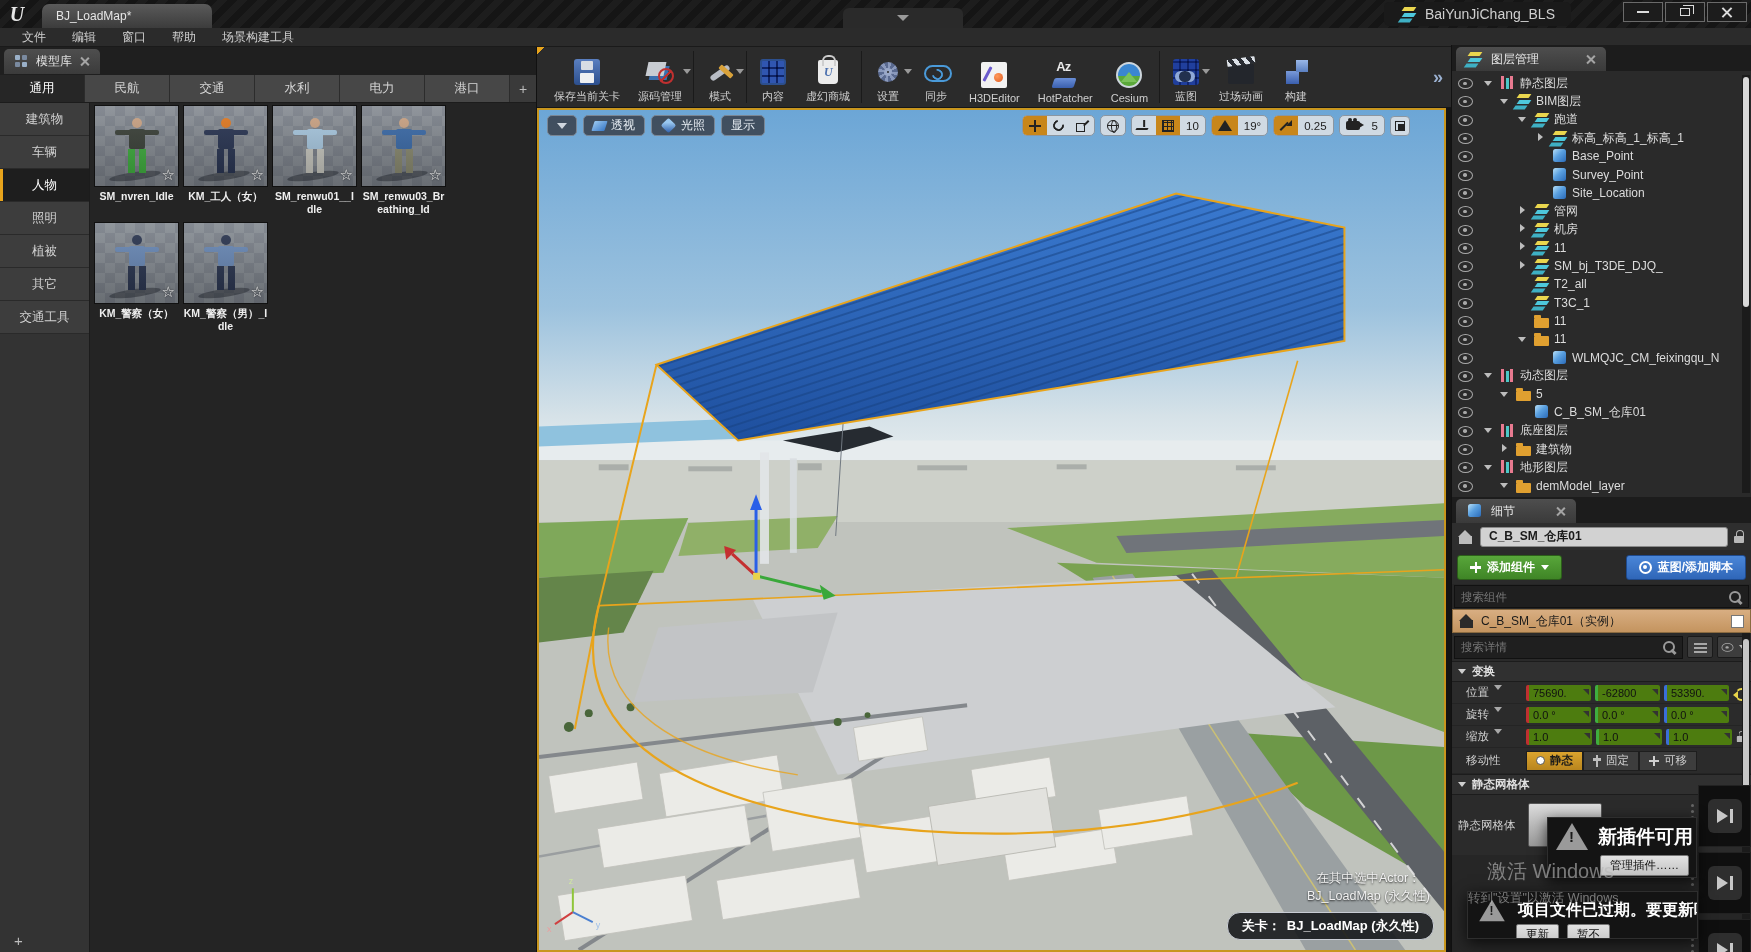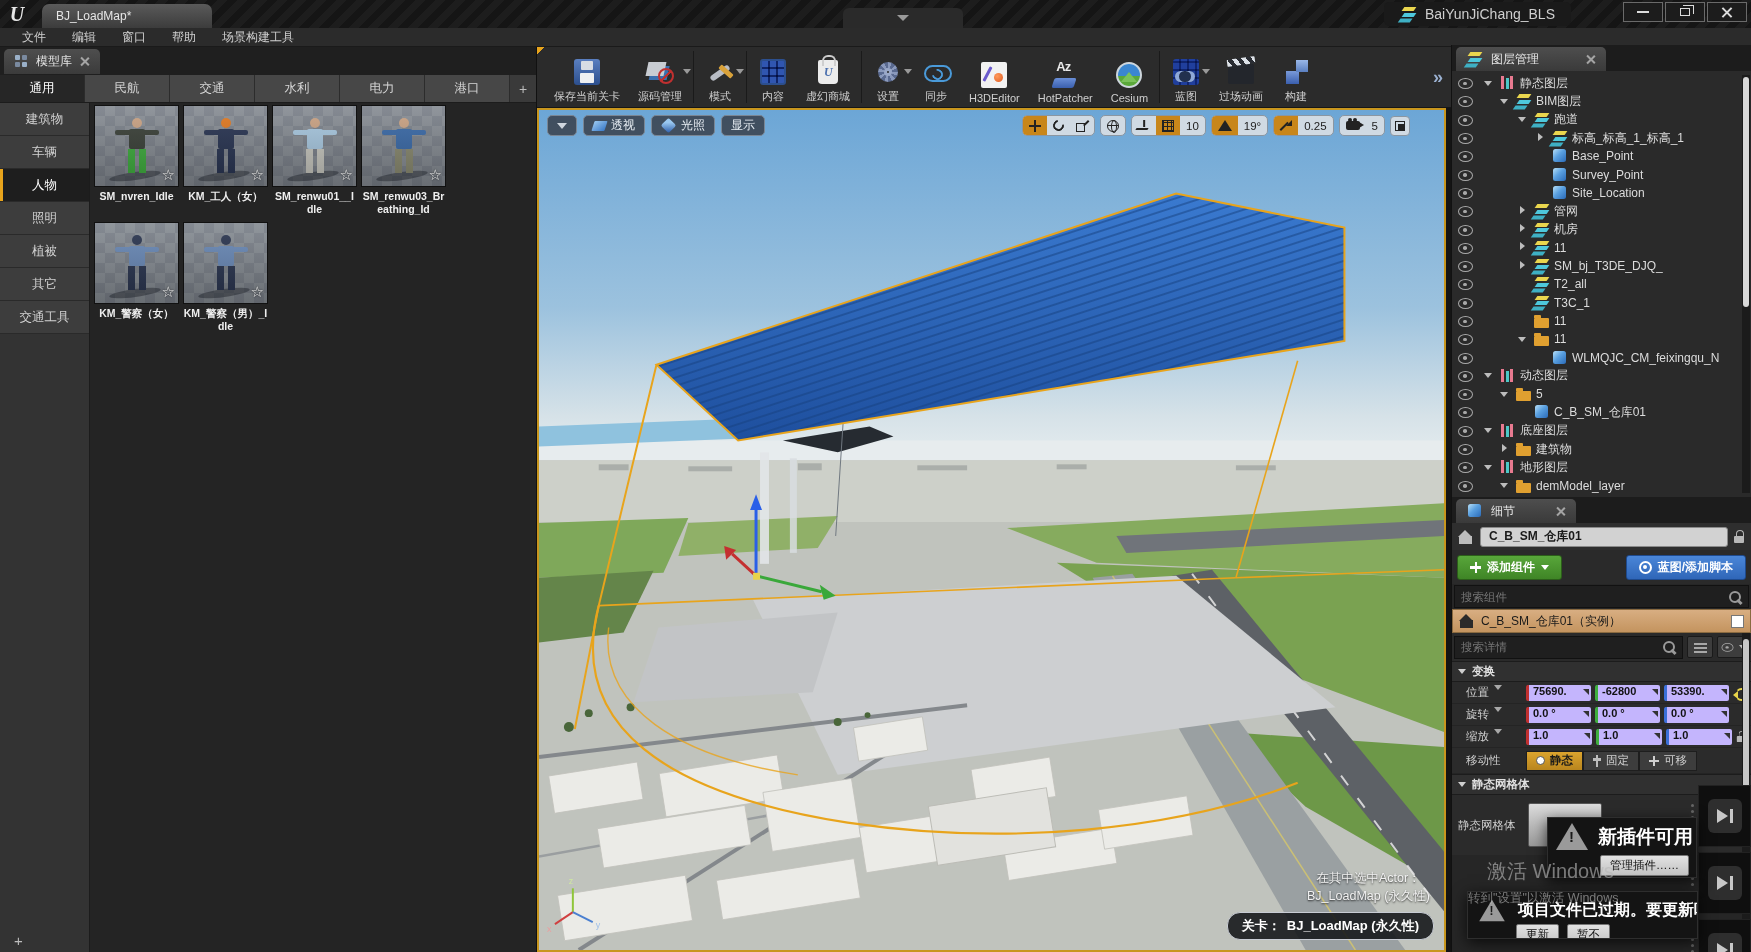--- a/index.html
+++ b/index.html
@@ -199,21 +199,21 @@
 .minigrid{width:13px;height:12px;background:repeating-linear-gradient(0deg,#a8a8a8 0 2px,transparent 2px 4px)}
 .eyebtn{width:32px;height:22px;background:#3d3d3d;border:1px solid #1a1a1a;border-radius:2px;display:flex;align-items:center;justify-content:center;gap:3px}
 .eyebtn .eye{transform:scale(.8)}
 .ecaret{width:0;height:0;border-left:4px solid transparent;border-right:4px solid transparent;border-top:5px solid #bdbdbd}
 .secthead{height:21px;background:#303030;border-top:1px solid #1c1c1c;border-bottom:1px solid #1c1c1c;display:flex;align-items:center;gap:6px;padding:0 6px;font-size:11.5px;font-weight:bold;color:#e0e0e0;flex:0 0 21px}
 .scaret{width:0;height:0;border-left:4px solid transparent;border-right:4px solid transparent;border-top:5px solid #cfcfcf}
 .trowd{display:flex;align-items:center;height:22px;padding:0 4px 0 14px;gap:4px;flex:0 0 22px;background:#2b2b2b;border-bottom:1px solid #242424}
 .tlab{width:56px;font-size:11.5px;color:#cfcfcf;display:flex;align-items:flex-start;gap:5px;flex:0 0 56px}
 .lcaret{width:0;height:0;border-left:4px solid transparent;border-right:4px solid transparent;border-top:5px solid #a8a8a8}
 .vwrap{flex:1;display:flex;gap:4px;align-items:center}
-.vbox{flex:1;height:16px;background:#c4b5fd;border-radius:2px;display:flex;align-items:flex-start;padding:0 4px;font-size:11px;font-weight:bold;color:#111;position:relative;overflow:hidden}
+.vbox{flex:1;height:16px;background:#4d7c0f;border-radius:2px;display:flex;align-items:center;padding:0 4px;font-size:11px;font-weight:normal;color:#111;position:relative;overflow:hidden}
 .vbox::after{content:"";position:absolute;right:2px;top:4px;border-top:6px solid #333;border-left:6px solid transparent}
 .bx{border-left:3px solid #c03030}.by{border-left:3px solid #3fae3f}.bz{border-left:3px solid #3a6fd8}
 .undo{width:14px;height:12px;position:relative;flex:0 0 14px}
 .undo::before{content:"";position:absolute;left:2px;top:1px;width:9px;height:9px;border:2px solid #e8d44a;border-radius:50%;border-left-color:transparent}
 .undo::after{content:"";position:absolute;left:0;top:4px;border-top:4px solid transparent;border-bottom:4px solid transparent;border-right:5px solid #e8d44a}
 .locksm{transform:scale(.85)}
 .mobility{flex:1;display:flex}
 .mob{height:20px;display:flex;align-items:center;gap:5px;padding:0 9px;background:#3d3d3d;border:1px solid #1e1e1e;color:#cfcfcf;font-size:11.5px;white-space:nowrap;overflow:hidden}
 .mob.on{background:linear-gradient(#dca42e,#b8851e);color:#1a1a1a;font-weight:bold}
 .radio{width:9px;height:9px;border-radius:50%;background:#fff;border:1px solid #555}

